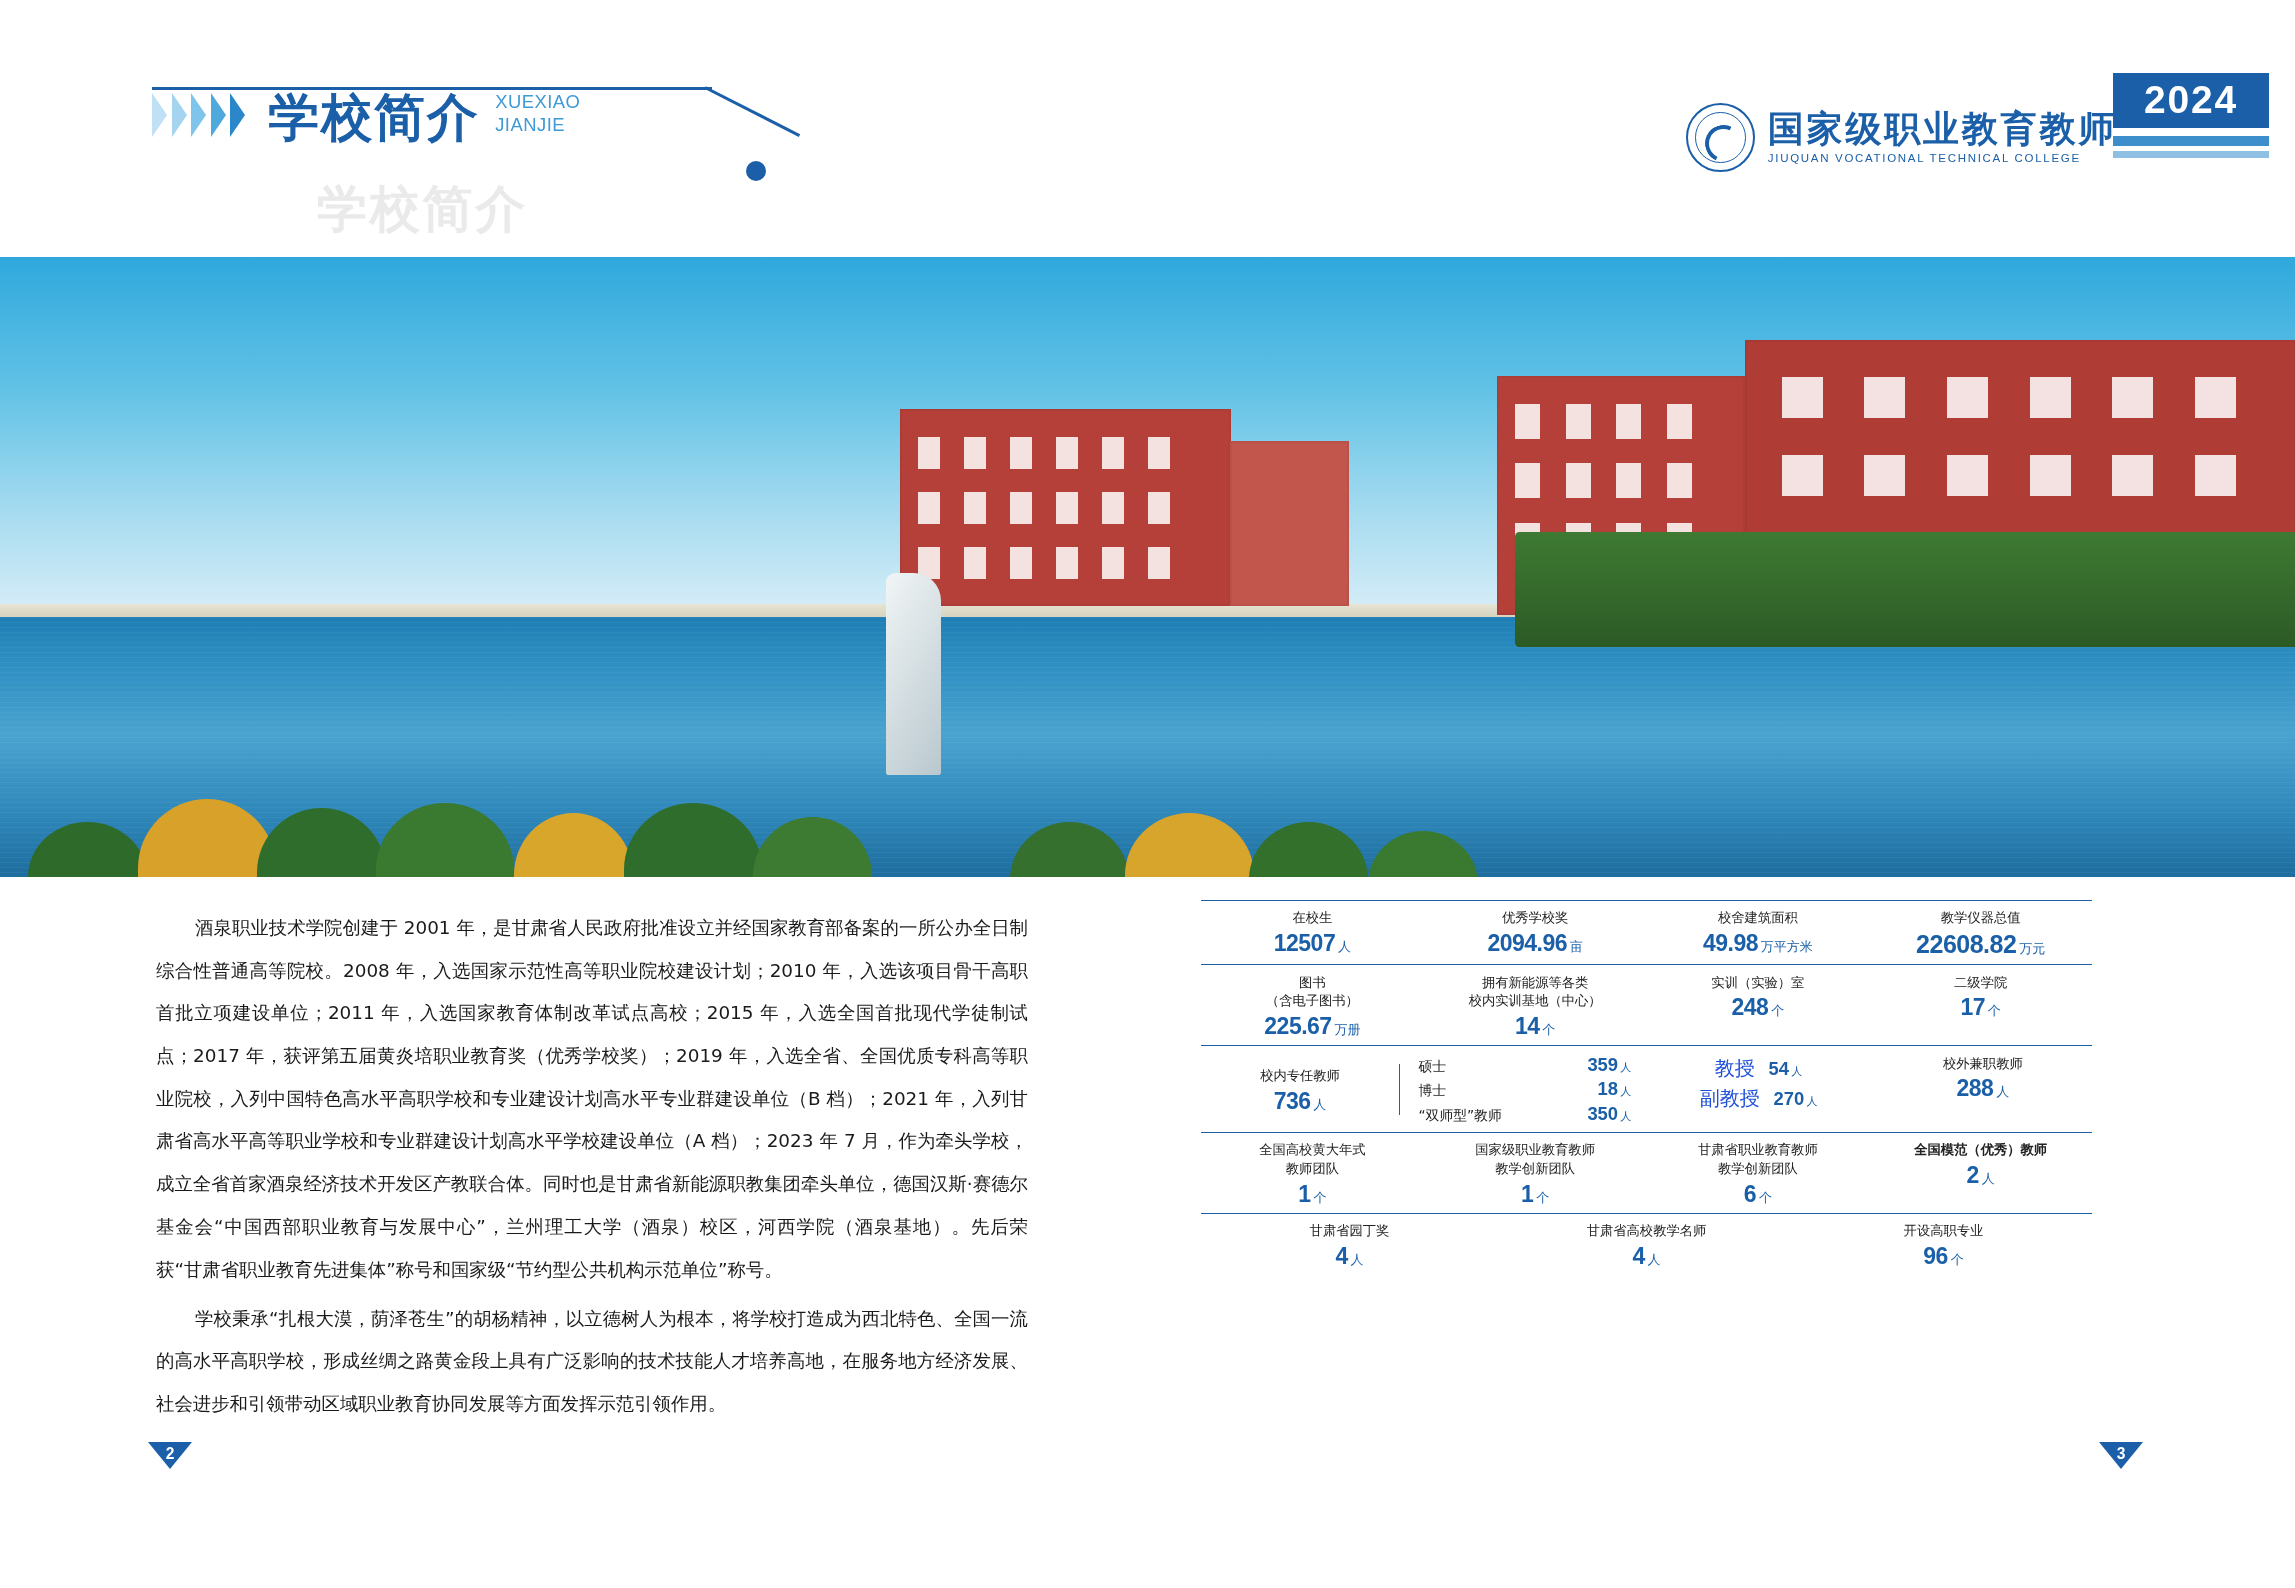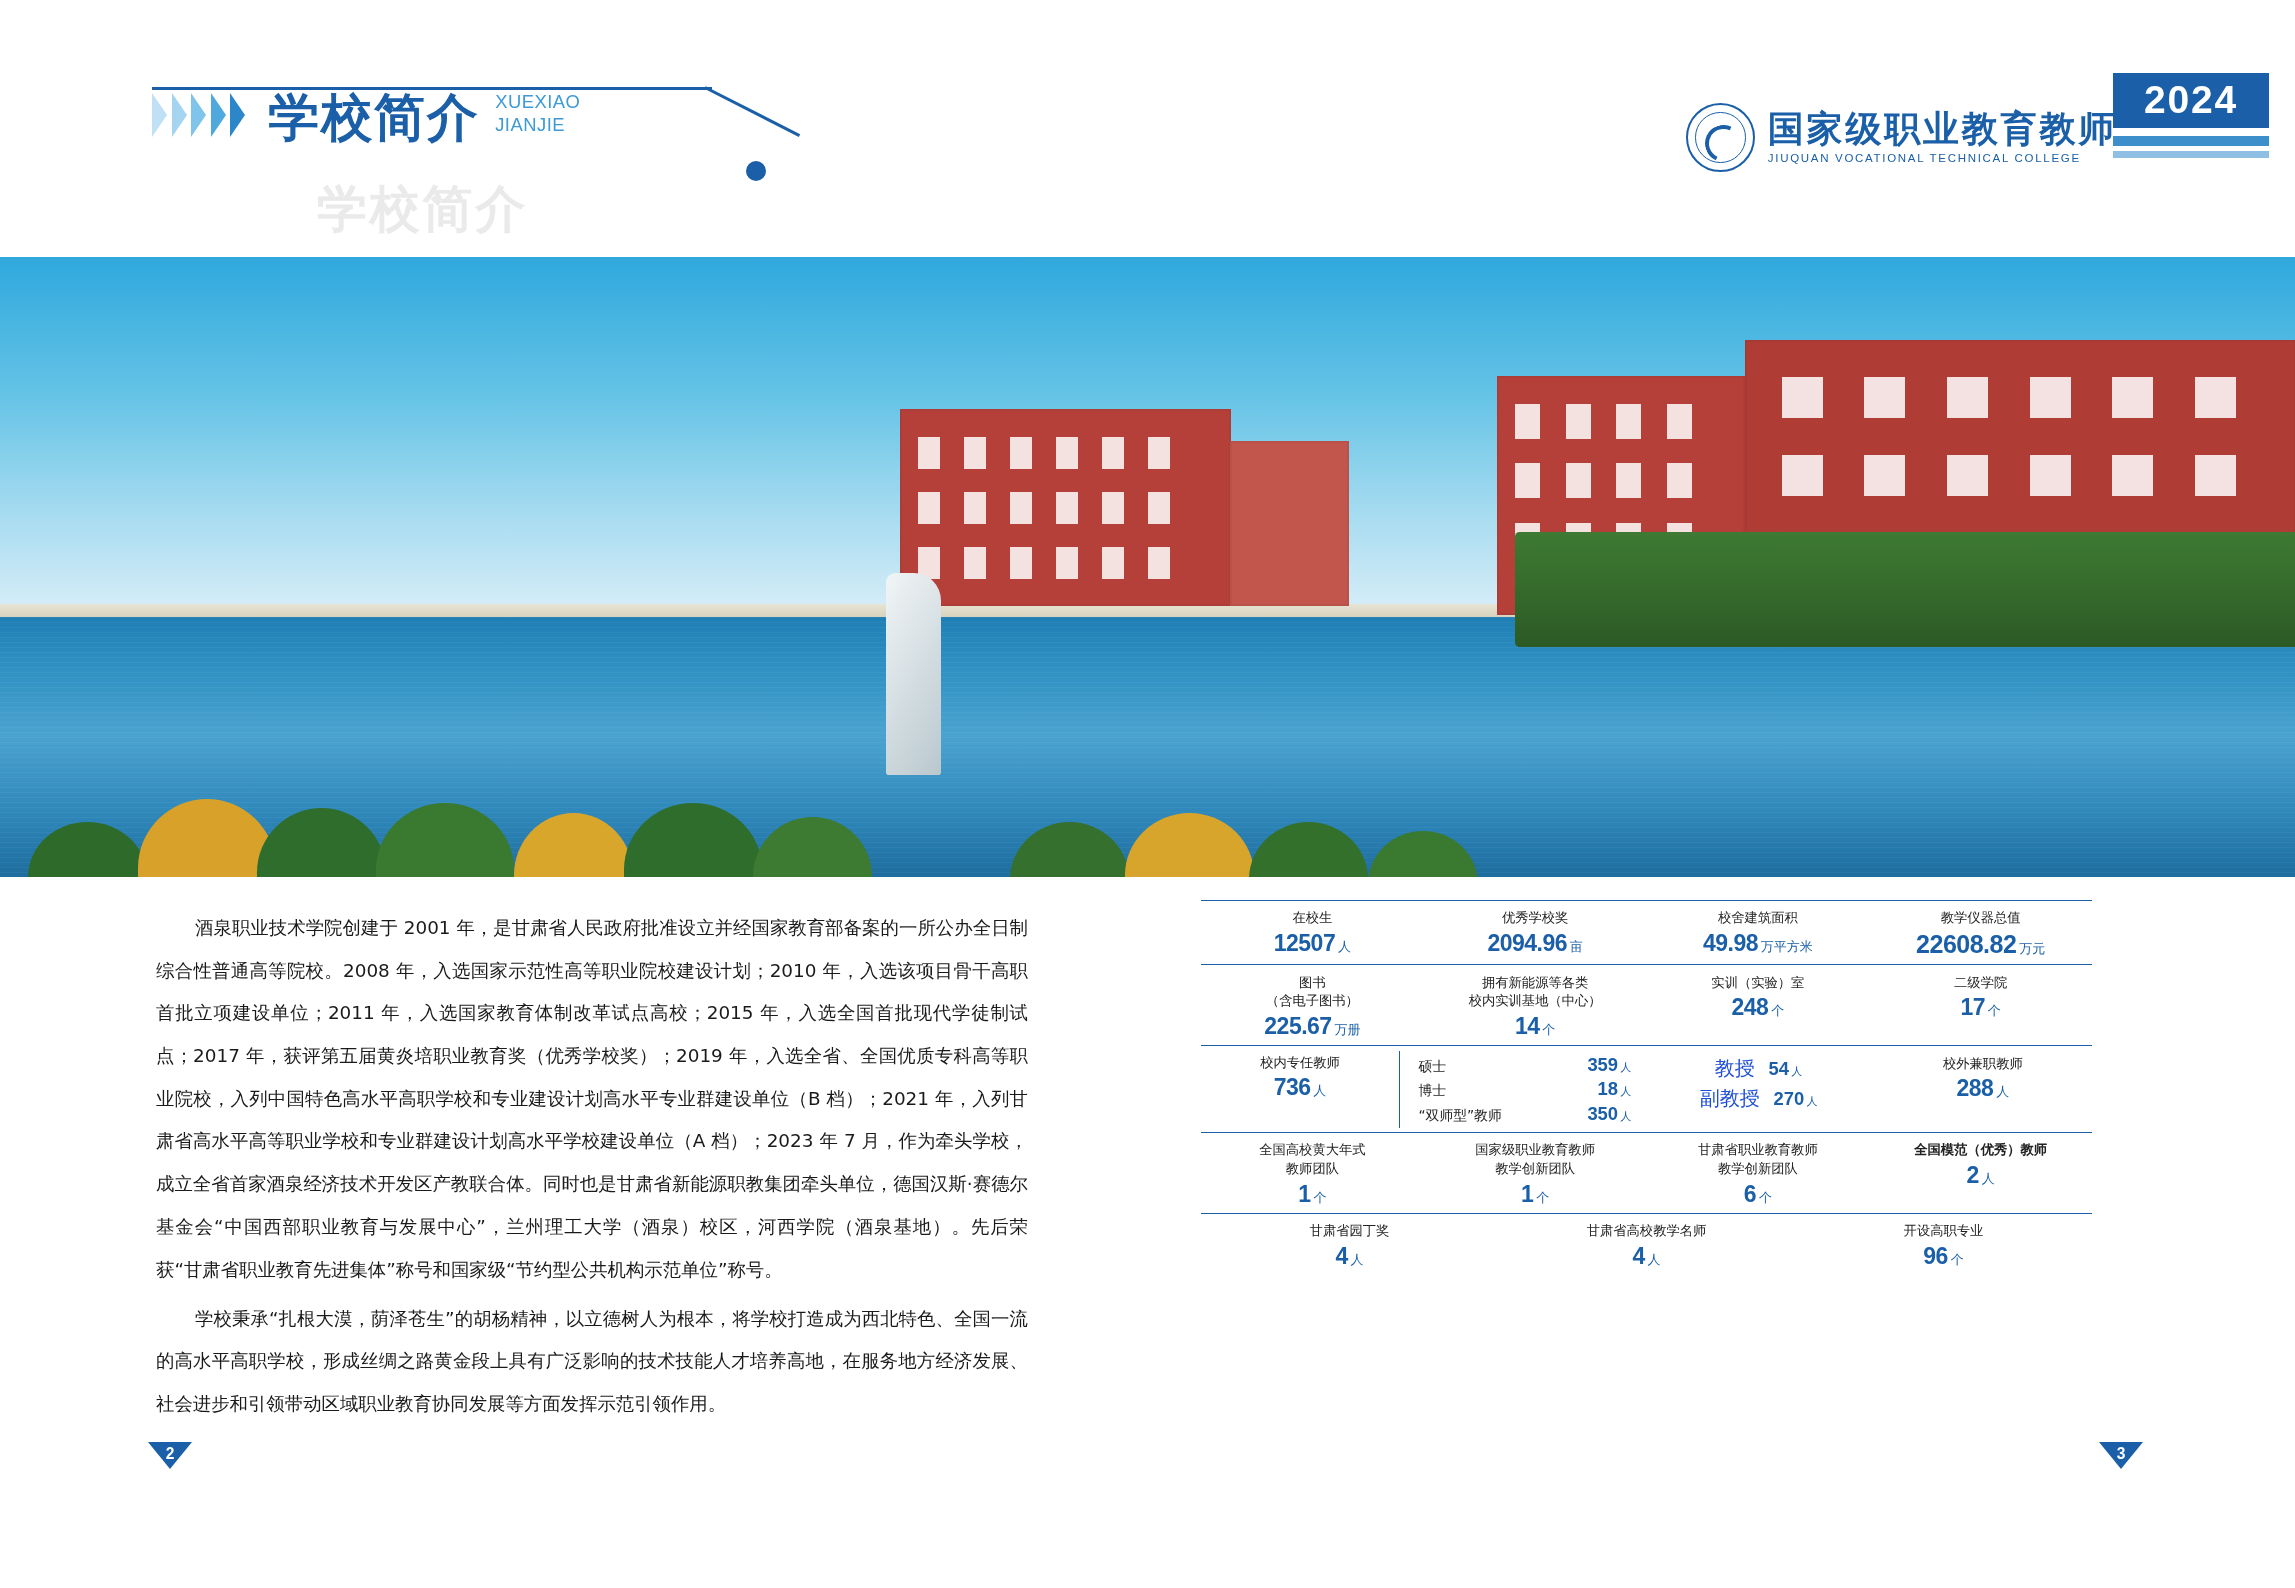--- a/index.html
+++ b/index.html
@@ -284,20 +284,21 @@
     color: #1a5fa8;
     font-family: "DejaVu Sans", sans-serif;
     margin-left: 2.8px;
   }
   .num.small { font-size: 25px; }
 
   
   .subcell {
     flex: 2.08 1 0;
     display: flex;
+    align-items: center;
     padding: 4.6px 0 3.7px 0;
   }
   .subcell .left-part {
     flex: 0 0 45%;
     text-align: center;
     border-right: 1.4px solid #1a5fa8;
     padding: 2.8px 0;
   }
   .subcell .right-part {
     flex: 1;

